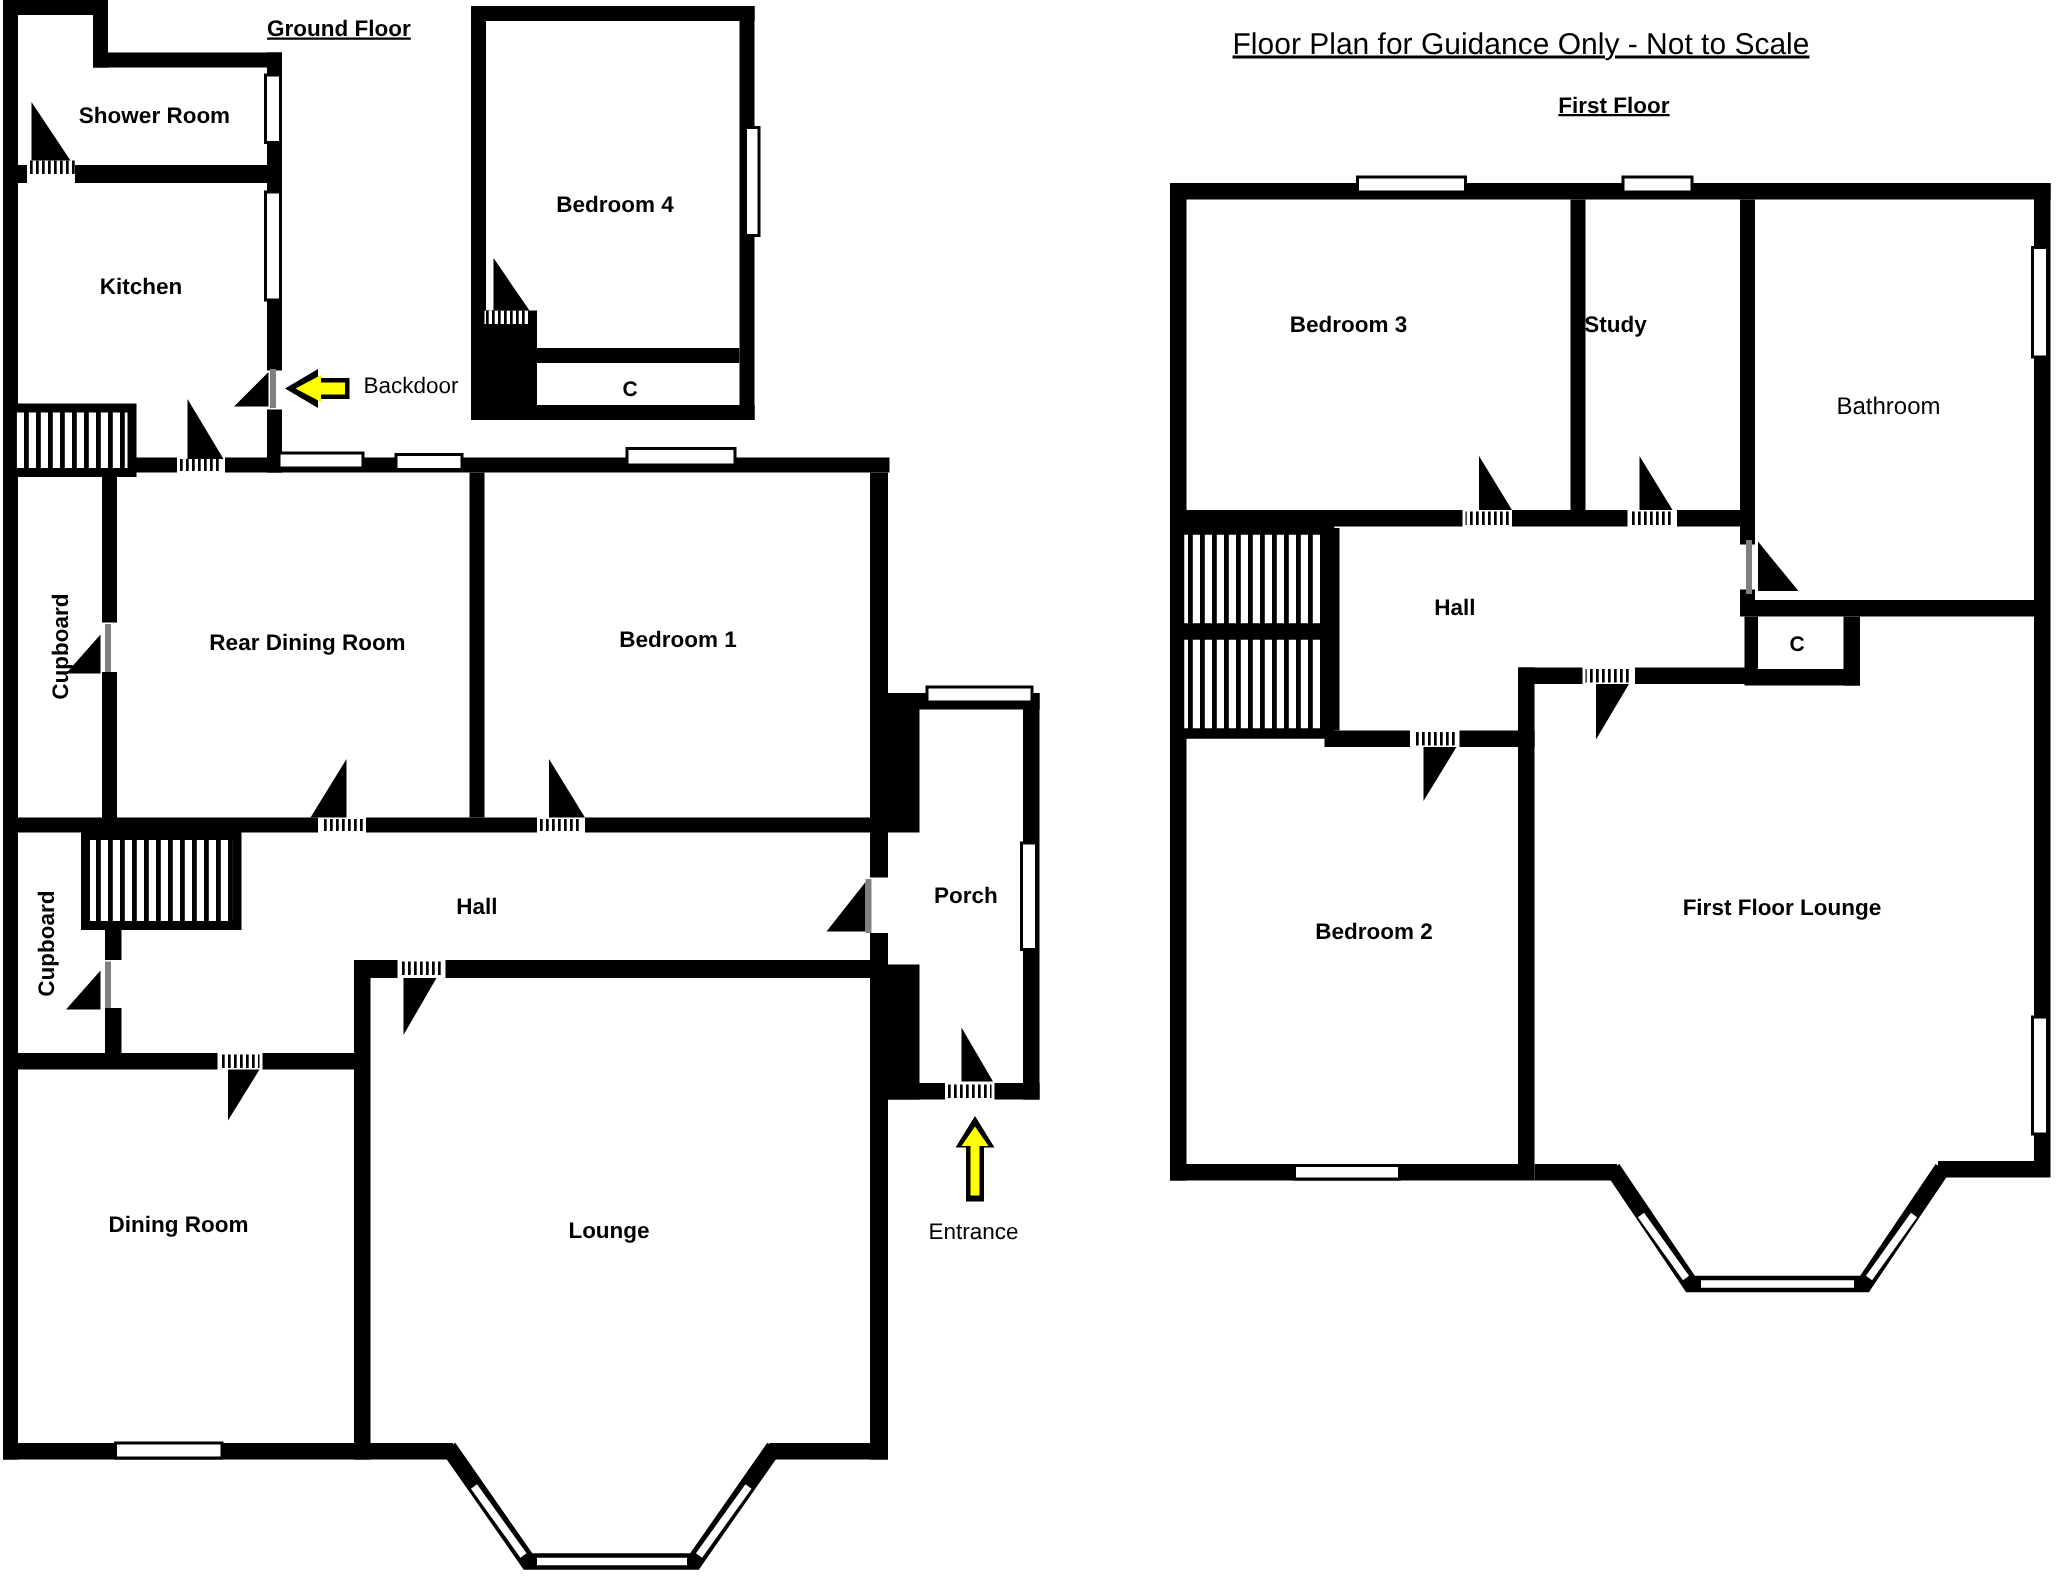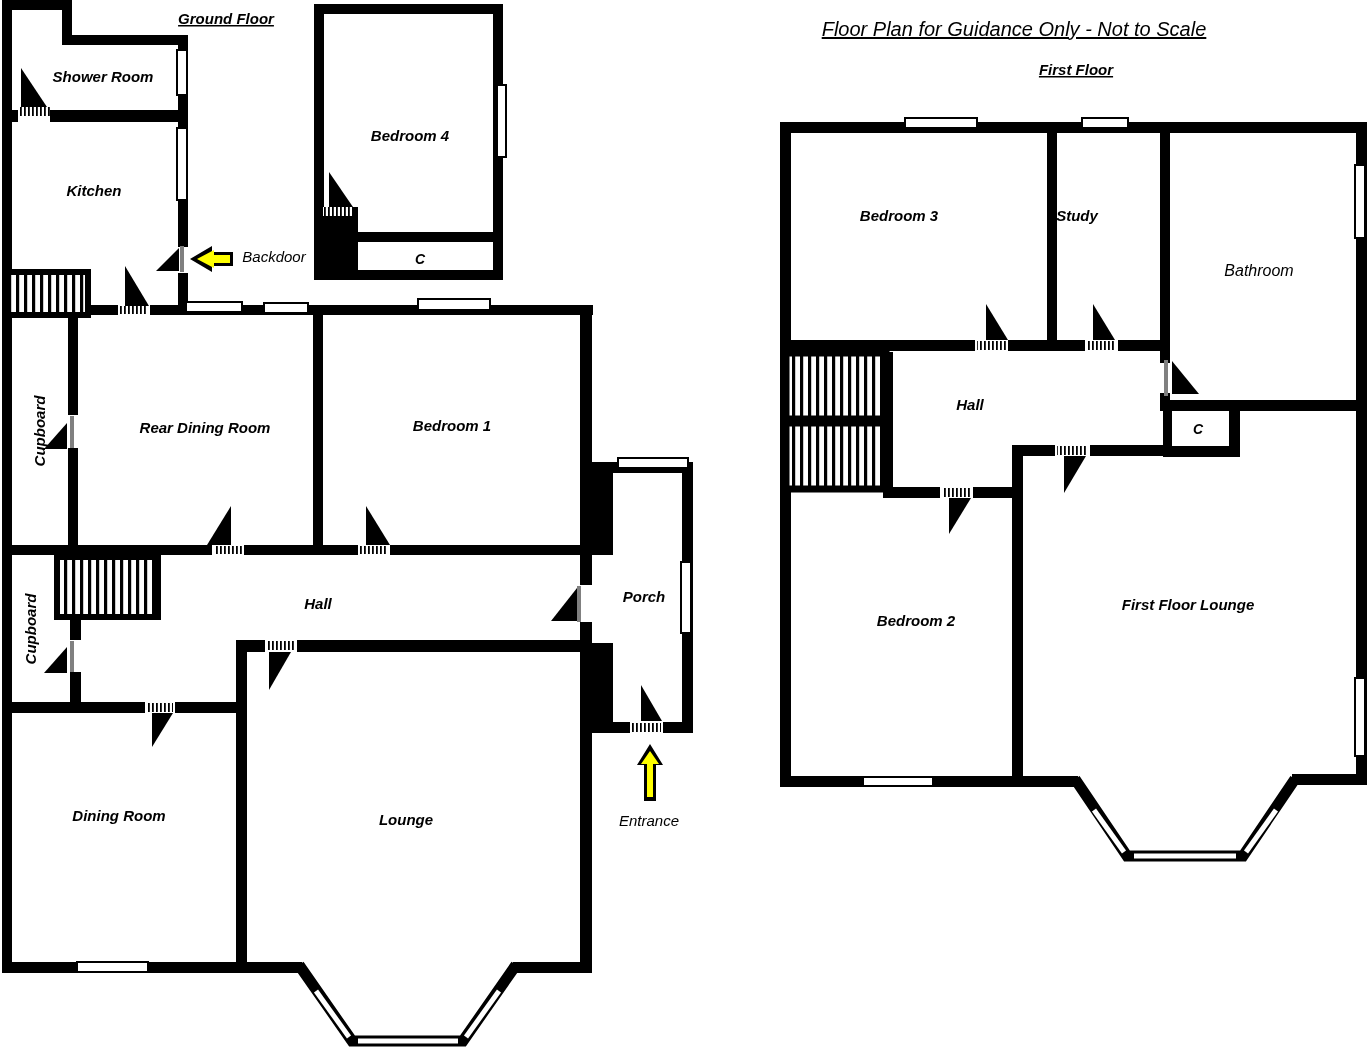--- a/index.html
+++ b/index.html
@@ -1,17 +1,17 @@
 <!DOCTYPE html>
 <html><head>
 <meta charset="utf-8">
 <style>
   html,body{margin:0;padding:0;background:#ffffff;}
   #stage{position:relative;width:1372px;height:1053px;background:#ffffff;overflow:hidden;
-         font-family:"Liberation Sans",sans-serif;font-style:italic;}
+         font-family:"Liberation Sans",sans-serif;}
   svg{display:block}
   text{font-family:"Liberation Sans","DejaVu Sans",sans-serif;fill:#000;}
   .room-label{font-weight:bold;font-size:15px;}
   .small-label{font-weight:bold;font-size:14px;}
   .plain-label{font-weight:normal;font-size:15px;}
   .bath-label{font-weight:normal;font-size:16px;}
   .heading{font-weight:bold;font-size:16px;text-decoration:underline;}
   .main-title{font-weight:normal;font-size:20px;text-decoration:underline;}
 </style>
 </head>

